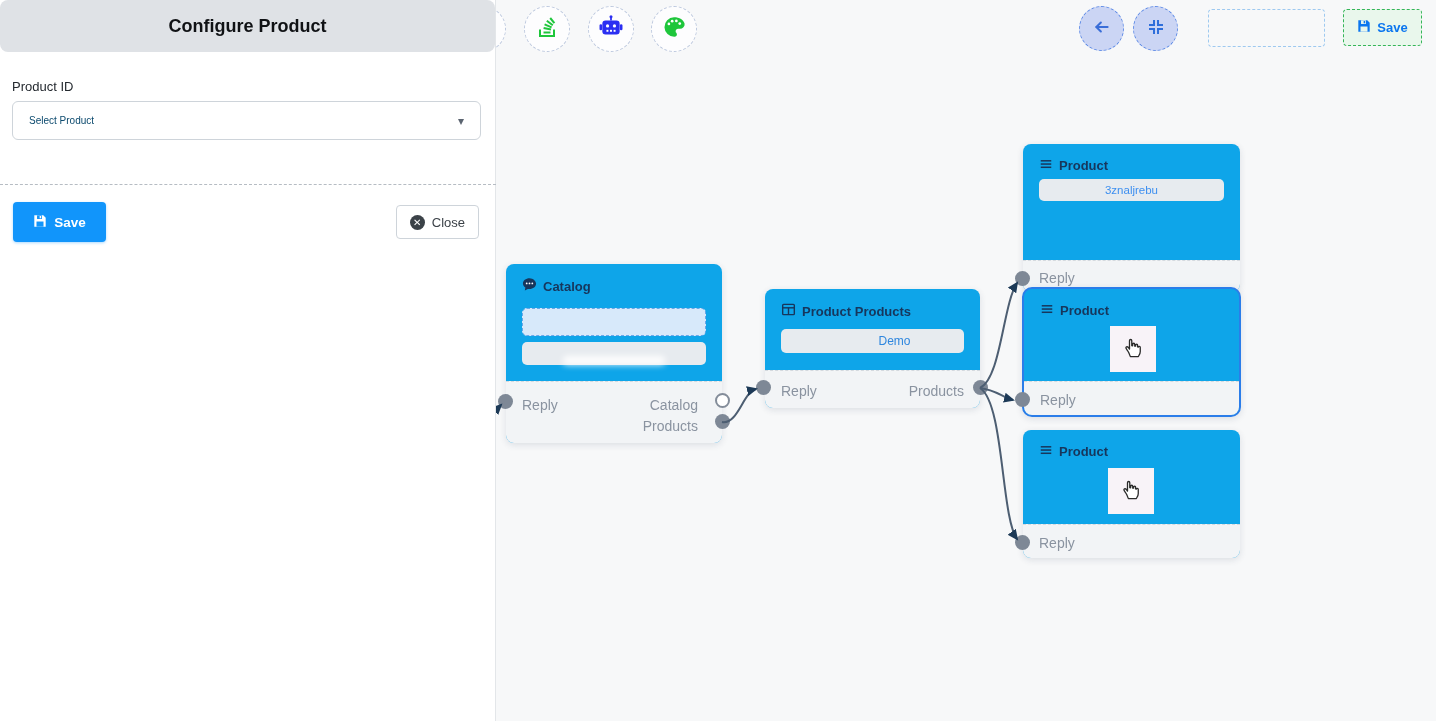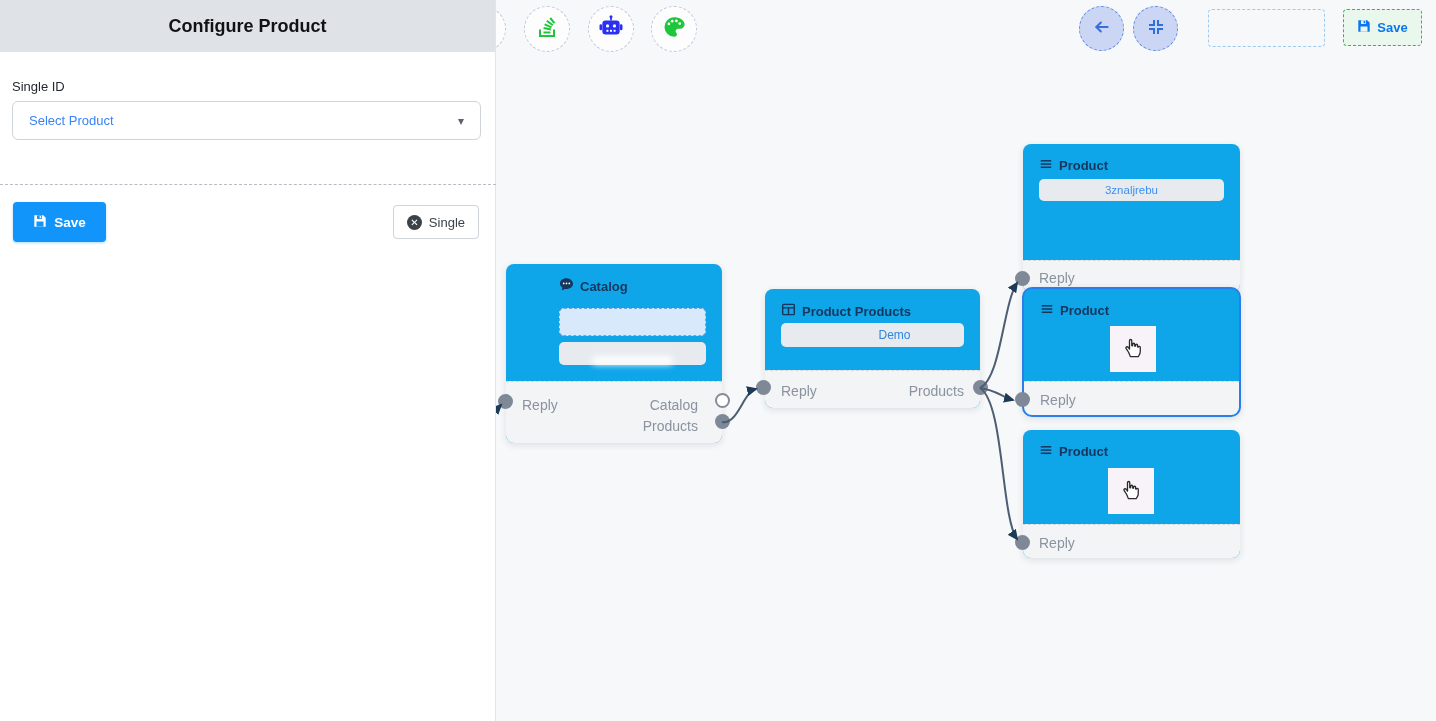--- a/index.html
+++ b/index.html
@@ -6,27 +6,27 @@
   html,body { width:1436px; height:721px; overflow:hidden;
     font-family:"Liberation Sans", sans-serif; background:#f7f8f9; }
 
   
   .canvas { position:absolute; inset:0; background:#f7f8f9; }
 
   
   .panel { position:absolute; left:0; top:0; width:496px; height:721px;
     background:#ffffff; border-right:1px solid #e3e6e9; z-index:20; }
   .panel-header { height:52px; background:#dfe2e6; display:flex;
-    align-items:center; justify-content:center; }
+    align-items:center; justify-content:center;border-radius:8px; }
   .panel-title { font-size:18px; font-weight:700; color:#101215; }
   .field-label { position:absolute; left:12px; top:79px; font-size:13px; color:#24292f; }
   .select-box { position:absolute; left:12px; top:101px; width:469px; height:39px;
     background:#fff; border:1px solid #ced4da; border-radius:6px;
     display:flex; align-items:center; padding:0 16px; cursor:pointer; }
-  .select-value { font-size:13px; color:#3b82f6; flex:1; }
+  .select-value { font-size:10px; color:#0c4a6e; flex:1; }
   .select-caret { color:#5b6470; font-size:12px; }
   .panel-divider { position:absolute; left:0; top:184px; width:496px;
     border-top:1px dashed #b6bcc3; }
   .btn-save { position:absolute; left:13px; top:202px; width:93px; height:40px;
     background:#1195fb; border:none; border-radius:4px; color:#fff;
     font-size:13.5px; font-weight:600; display:flex; align-items:center;
     justify-content:center; gap:7px; cursor:pointer;
     box-shadow:0 1px 3px rgba(17,149,251,.35); }
   .btn-close { position:absolute; right:16px; top:205px; height:34px;
     background:#fff; border:1px solid #ced4da; border-radius:4px;
@@ -146,21 +146,21 @@
       <svg width="14" height="14" viewBox="0 0 16 16">
         <path d="M1.5 1.5h10.2L14.5 4.3V14.5H1.5Z" fill="#0b76ef"></path>
         <rect x="4.6" y="1.5" width="5.6" height="4.2" fill="#e9f7ec"></rect>
         <rect x="7.6" y="2.3" width="1.7" height="2.6" fill="#0b76ef"></rect>
         <rect x="4" y="8.6" width="8" height="5.9" fill="#e9f7ec"></rect>
       </svg>
     </span>
     <span>Save</span>
   </div>
 
-  <div class="node" style="left:506px; top:264px; width:216px; height:179px;padding-left:37px;">
+  <div class="node" style="left:506px; top:264px; width:216px; height:179px;">
     <div class="node-header">
       <span>
         <svg width="15" height="15" viewBox="0 0 16 16">
           <path fill="#17365c" d="M8 1.2C4.1 1.2 1 3.7 1 6.8c0 1.8 1 3.4 2.6 4.4L3 14.5l3.2-1.8c.6.1 1.2.2 1.8.2 3.9 0 7-2.5 7-5.6S11.9 1.2 8 1.2z"></path>
           <circle cx="5" cy="6.9" r=".95" fill="#fff"></circle>
           <circle cx="8" cy="6.9" r=".95" fill="#fff"></circle>
           <circle cx="11" cy="6.9" r=".95" fill="#fff"></circle>
         </svg>
       </span>
       <span>Catalog</span>
@@ -183,21 +183,21 @@
     <div class="node-header">
       <span>
         <svg width="15" height="15" viewBox="0 0 16 16" fill="none" stroke="#17365c" stroke-width="1.5">
           <rect x="1.8" y="2.5" width="12.4" height="11" rx="1"></rect>
           <line x1="1.8" y1="6.2" x2="14.2" y2="6.2"></line>
           <line x1="8" y1="6.2" x2="8" y2="13.5"></line>
         </svg>
       </span>
       <span>Product Products</span>
     </div>
-    <div class="pill gray" style="height:24px; margin-top:3px; font-size:12px; color:#2e86de;padding-left:44px;">
+    <div class="pill gray" style="height:24px; margin-top:9px; font-size:12px; color:#2e86de;padding-left:44px;">
       <span>Demo</span>
     </div>
     <div class="node-footer" style="height:38px;">
       <span class="port-label" style="left:16px; top:12px;">Reply</span>
       <span class="port-label" style="right:16px; top:12px;text-align:center;">Products</span>
     </div>
     <div class="handle" style="left:-9px; top:91px;"></div>
     <div class="handle" style="right:-8px; top:91px;"></div>
   </div>
 
@@ -282,34 +282,34 @@
       <path d="M 980 388 C 996 390, 1002 397, 1013 400" marker-end="url(#arrow)"></path>
       <path d="M 980 388 C 1004 403, 1001 517, 1017 539" marker-end="url(#arrow)"></path>
     </g>
   </svg>
 </div>
 
 <div class="panel">
   <div class="panel-header">
     <span class="panel-title">Configure Product</span>
   </div>
-  <label class="field-label">Single ID</label>
+  <label class="field-label">Product ID</label>
   <div class="select-box">
     <span class="select-value">Select Product</span>
     <span class="select-caret">▾</span>
   </div>
   <div class="panel-divider"></div>
   <button class="btn-save">
     <span>
       <svg width="14" height="14" viewBox="0 0 16 16">
         <path d="M1.5 1.5h10.2L14.5 4.3V14.5H1.5Z" fill="#ffffff"></path>
         <rect x="4.6" y="1.5" width="5.6" height="4.2" fill="#1195fb"></rect>
         <rect x="7.6" y="2.3" width="1.7" height="2.6" fill="#ffffff"></rect>
         <rect x="4" y="8.6" width="8" height="5.9" fill="#1195fb"></rect>
       </svg>
     </span>
     <span>Save</span>
   </button>
   <button class="btn-close">
     <span class="close-glyph">✕</span>
-    <span>Single</span>
+    <span>Close</span>
   </button>
 </div>
 
 </body></html>

